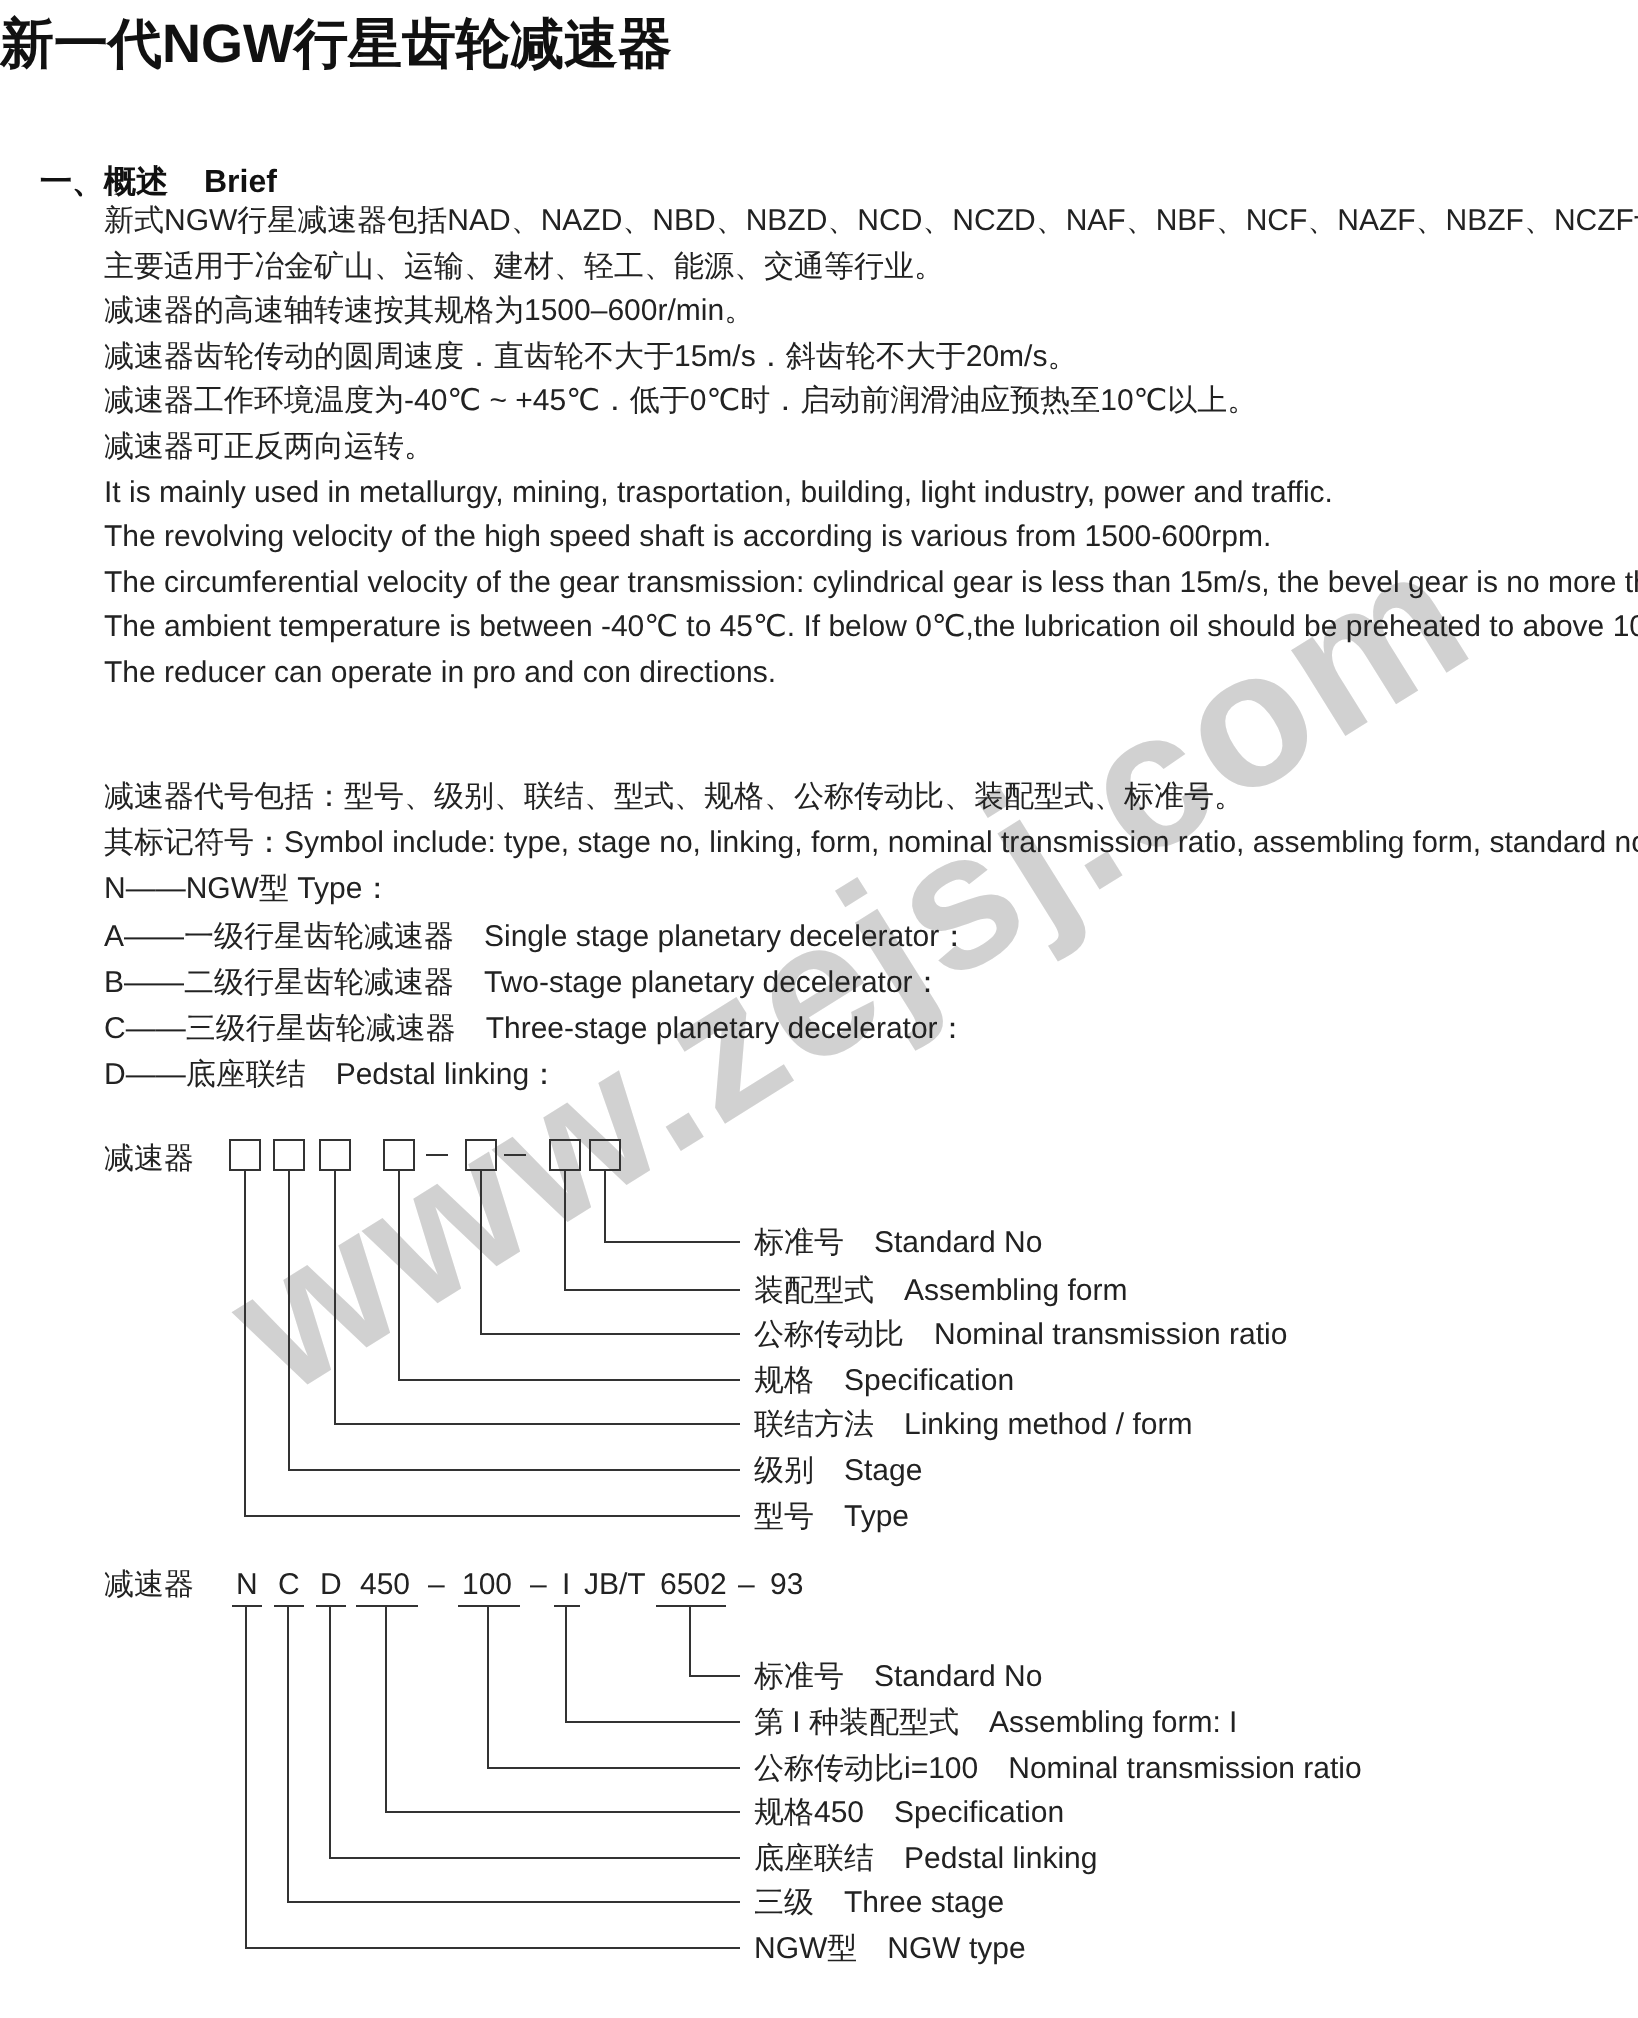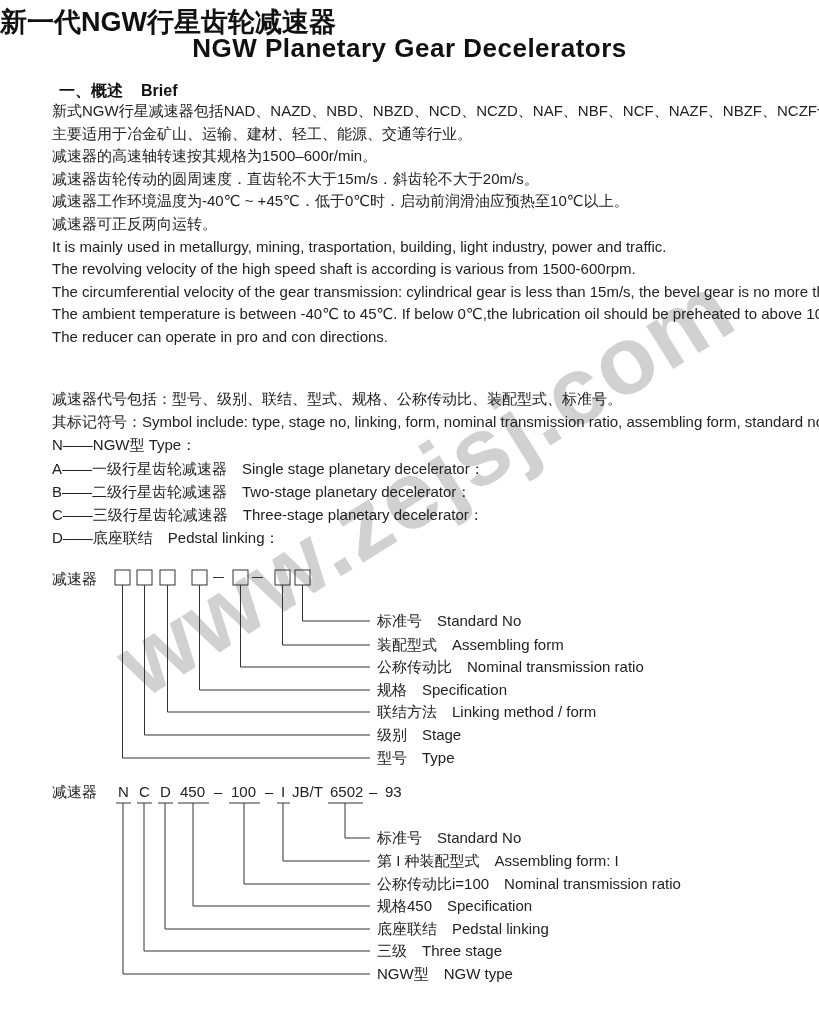--- a/index.html
+++ b/index.html
@@ -37,21 +37,20 @@
   }
   .title-en {
     position: absolute; top: 33px; left: 0; width: 819px;
     text-align: center; font-size: 26px; font-weight: bold; color: #111;
     letter-spacing: 0.5px;
   }
   .sec-heading {
     position: absolute; left: 20px;
     font-size: 16px; font-weight: bold; color: #111;
     white-space: nowrap;
-    margin-left: 39px;
   }
   .sec-heading .en { margin-left: 18px; }
   #sec1-heading { top: 81px; }
   #sec2-heading { top: 362px; }
   .textblock { position: absolute; left: 52px; white-space: nowrap; }
   #block1 { top: 100px; }
   #block1 .line { font-size: 15px; line-height: 22.6px; }
   #block2 { top: 387px; }
   #block2 .line { font-size: 15px; line-height: 23.2px; }
   svg.diagram { position: absolute; left: 0; overflow: visible; }
@@ -65,21 +64,20 @@
 </head>
 <body>
 
 <div class="page">
 
   <div class="watermark">www.zejsj.com</div>
 
   <div class="content">
 
     <div class="title-cn">新一代NGW行星齿轮减速器</div>
-    <div class="title-en">NGW Planetary Gear Decelerators</div>
 
     <div class="sec-heading" id="sec1-heading">
       <span class="cn">一、概述</span><span class="en">Brief</span>
     </div>
 
     <div class="textblock" id="block1">
       <div class="line">新式NGW行星减速器包括NAD、NAZD、NBD、NBZD、NCD、NCZD、NAF、NBF、NCF、NAZF、NBZF、NCZF十二个系列。</div>
       <div class="line">主要适用于冶金矿山、运输、建材、轻工、能源、交通等行业。</div>
       <div class="line">减速器的高速轴转速按其规格为1500–600r/min。</div>
       <div class="line">减速器齿轮传动的圆周速度．直齿轮不大于15m/s．斜齿轮不大于20m/s。</div>

